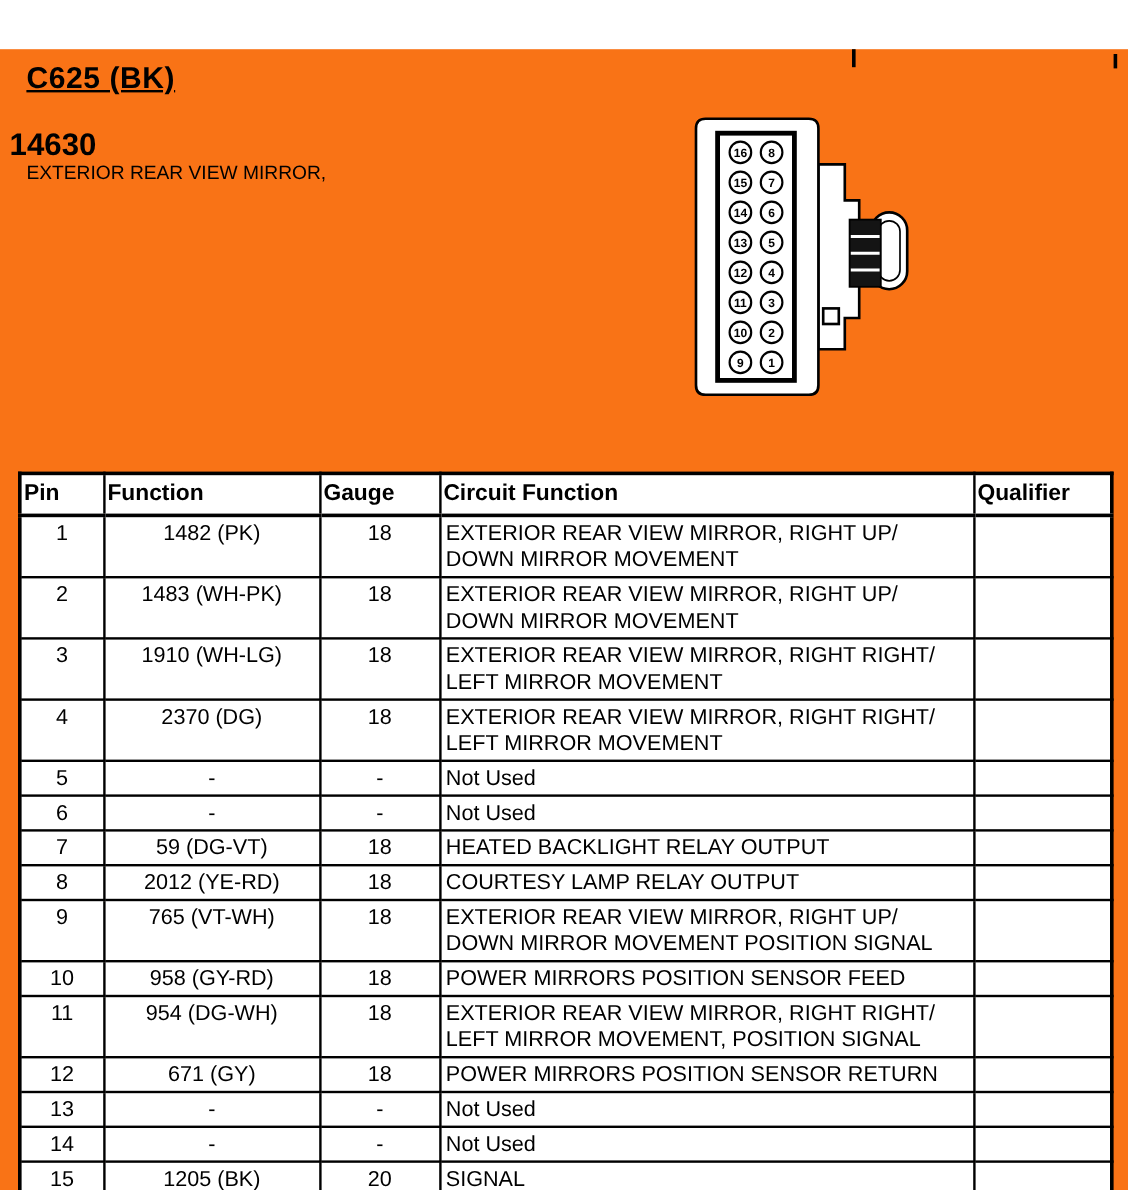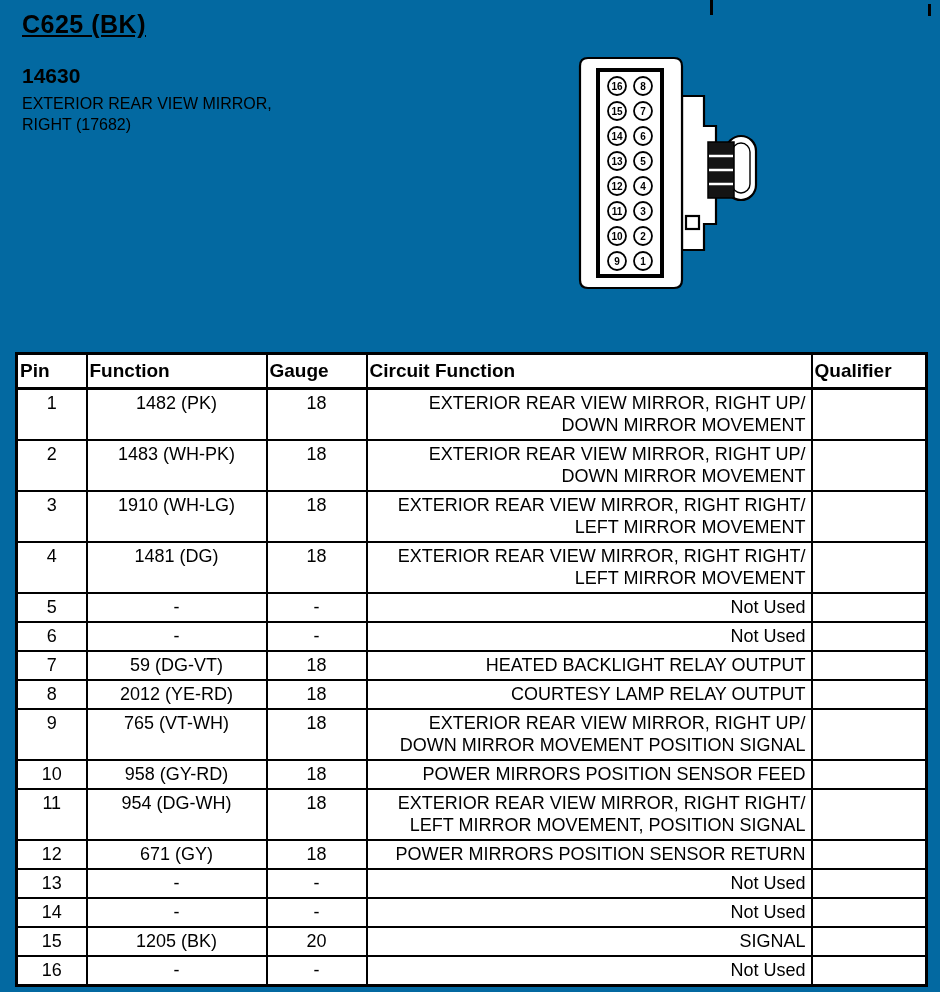--- a/index.html
+++ b/index.html
@@ -5,31 +5,31 @@
   * { box-sizing: border-box; }
   html, body { margin: 0; padding: 0; }
   body {
     width: 940px; height: 992px;
     background: #ffffff;
     color: #000;
     font-family: "Liberation Sans", sans-serif;
     position: relative;
     overflow: hidden;
   }
-  .page { position: absolute; inset: 0; background: #0369a1; }
+  .page { position: absolute; inset: 0; background: #f97316; margin-top: 41px; }
 
   .connector-id {
     position: absolute; left: 22px; top: 10px;
     font-size: 25px; font-weight: 700;
     text-decoration: underline;
     letter-spacing: 0.5px;
   }
   .part-number {
-    position: absolute; left: 22px; top: 64px;
-    font-size: 21px; font-weight: 700;
+    position: absolute; left: 8px; top: 64px;
+    font-size: 26px; font-weight: 700;
   }
   .description {
     position: absolute; left: 22px; top: 93px;
     font-size: 16px; line-height: 1.32;
   }
 
   .scan-mark { position: absolute; background: #000; }
   .scan-mark.m1 { left: 710px; top: 0; width: 3px; height: 15px; }
   .scan-mark.m2 { left: 928px; top: 4px; width: 3px; height: 12px; }
 
@@ -63,38 +63,37 @@
   .pin-table td {
     border: 2px solid #000;
     font-size: 18px;
     line-height: 22px;
     padding: 2px 5px 3px 5px;
     vertical-align: top;
     text-align: center;
     background: #fff;
   }
   .pin-table td.col-3 {
-    text-align: right;
+    text-align: left;
     white-space: pre-line;
     padding-left: 4px;
   }
 </style>
 </head>
 <body>
 
 <div class="page">
 
   <div class="scan-mark m1"></div>
   <div class="scan-mark m2"></div>
 
   <div class="connector-id">C625 (BK)</div>
   <div class="part-number">14630</div>
   <div class="description">
     <div>EXTERIOR REAR VIEW MIRROR,</div>
-    <div>RIGHT (17682)</div>
   </div>
 
   <svg class="connector-figure" width="195" height="250" viewBox="0 0 195 250">
 
     <path class="line-shape" d="M112,48 h22 v30 h12 v98 h-12 v26 h-22 z"></path>
     <rect class="line-shape" x="156" y="88" width="30" height="64" rx="15"></rect>
     <rect class="thin-line" x="162" y="95" width="18" height="50" rx="9"></rect>
     <rect x="138" y="94" width="26" height="56" fill="#141414" stroke="#000" stroke-width="1.5"></rect>
     <line class="terminal-stripe" x1="139" y1="108" x2="163" y2="108"></line>
     <line class="terminal-stripe" x1="139" y1="122" x2="163" y2="122"></line>
@@ -177,21 +176,21 @@
         <tr>
           <td class="col-0">3</td>
           <td class="col-1">1910 (WH-LG)</td>
           <td class="col-2">18</td>
           <td class="col-3">EXTERIOR REAR VIEW MIRROR, RIGHT RIGHT/
 LEFT MIRROR MOVEMENT</td>
           <td class="col-4"></td>
         </tr>
         <tr>
           <td class="col-0">4</td>
-          <td class="col-1">1481 (DG)</td>
+          <td class="col-1">2370 (DG)</td>
           <td class="col-2">18</td>
           <td class="col-3">EXTERIOR REAR VIEW MIRROR, RIGHT RIGHT/
 LEFT MIRROR MOVEMENT</td>
           <td class="col-4"></td>
         </tr>
         <tr>
           <td class="col-0">5</td>
           <td class="col-1">-</td>
           <td class="col-2">-</td>
           <td class="col-3">Not Used</td>

